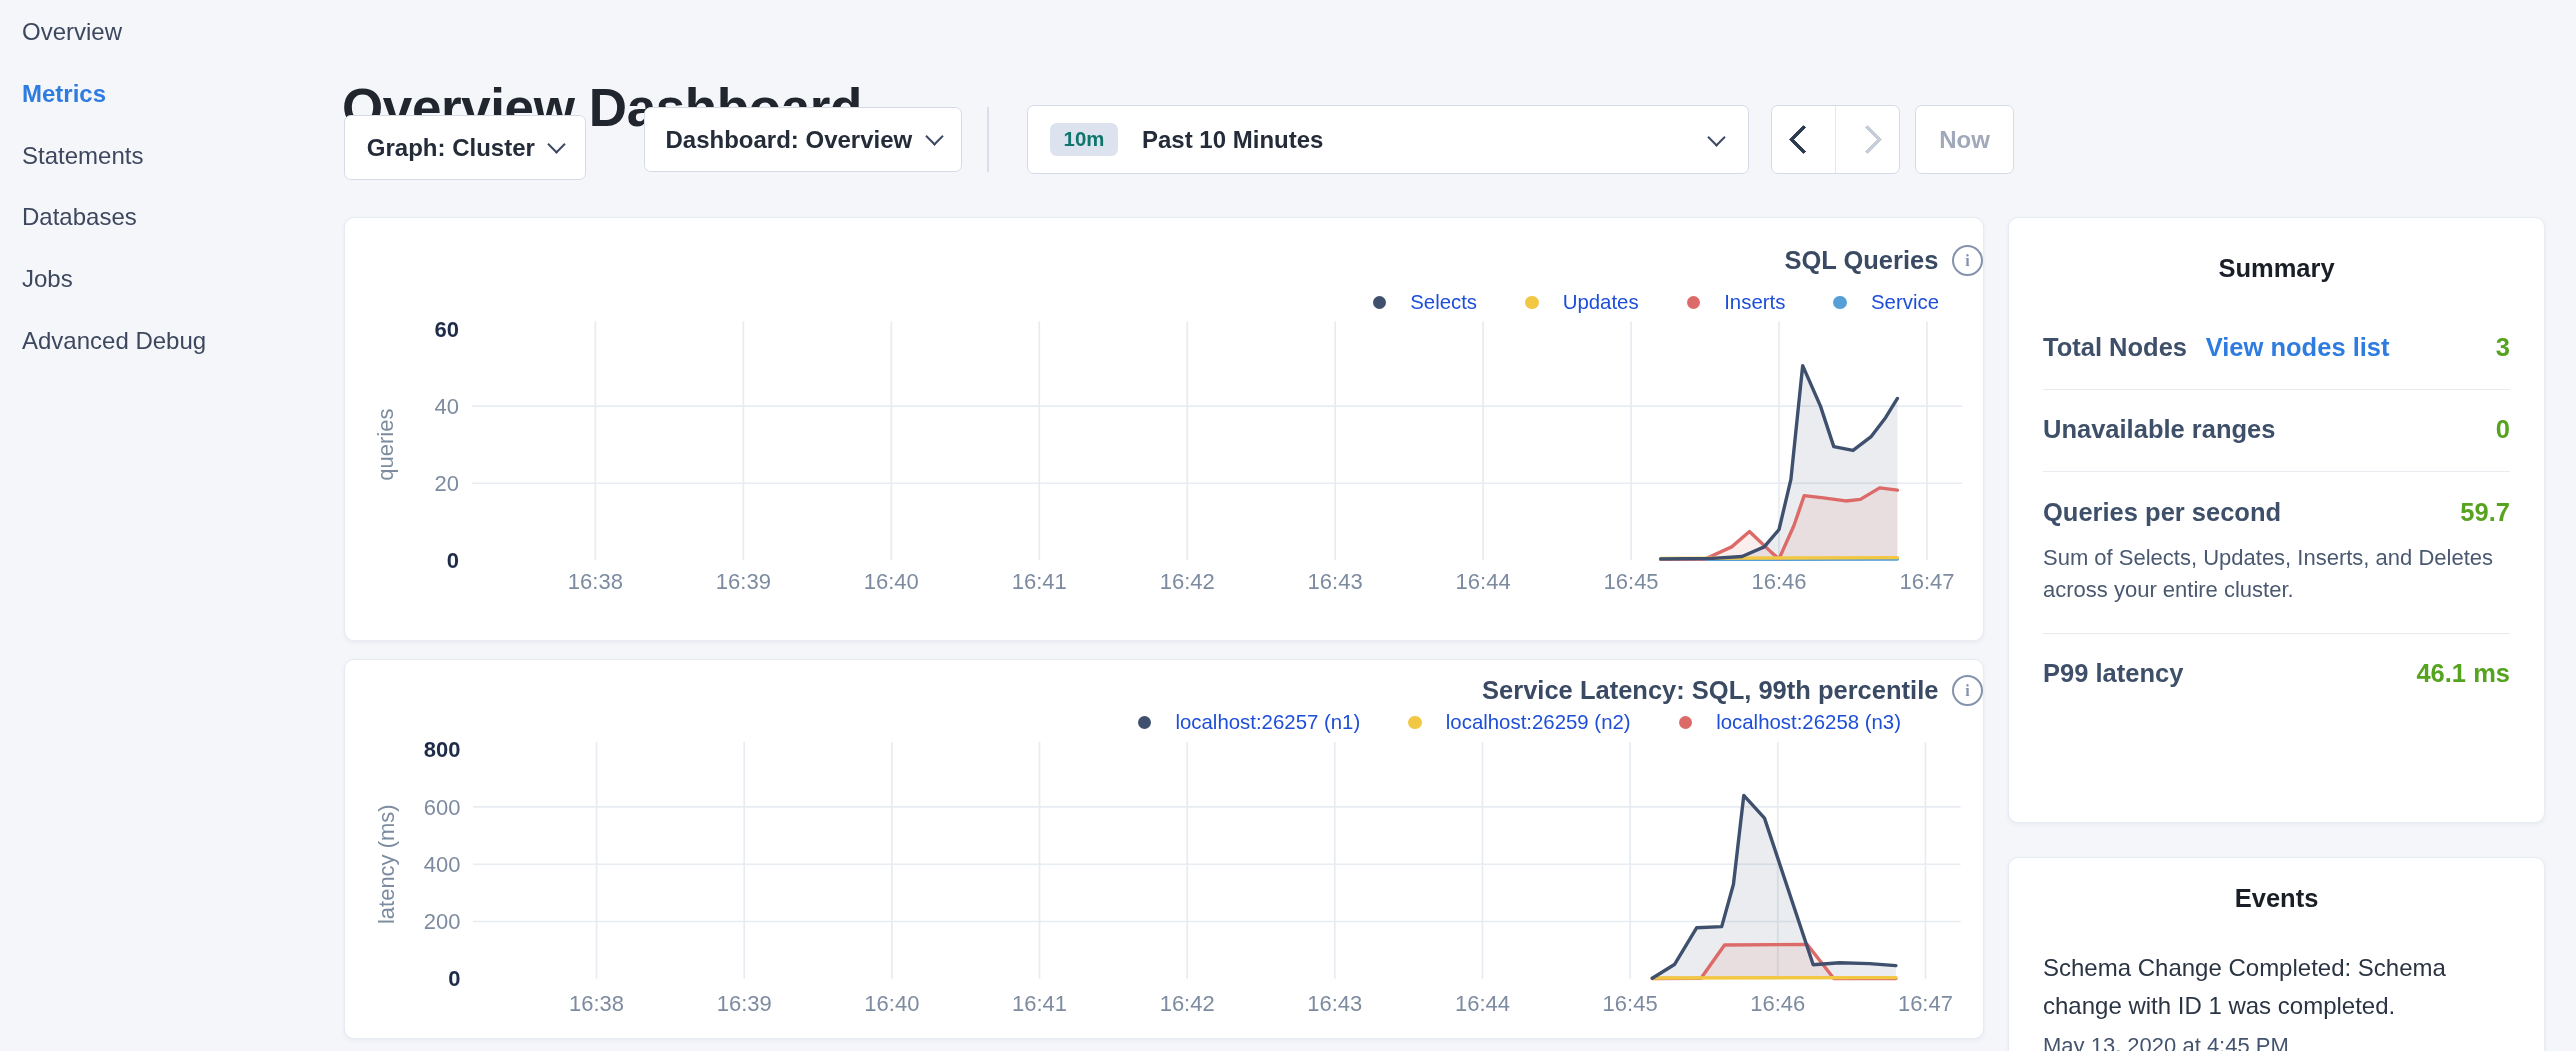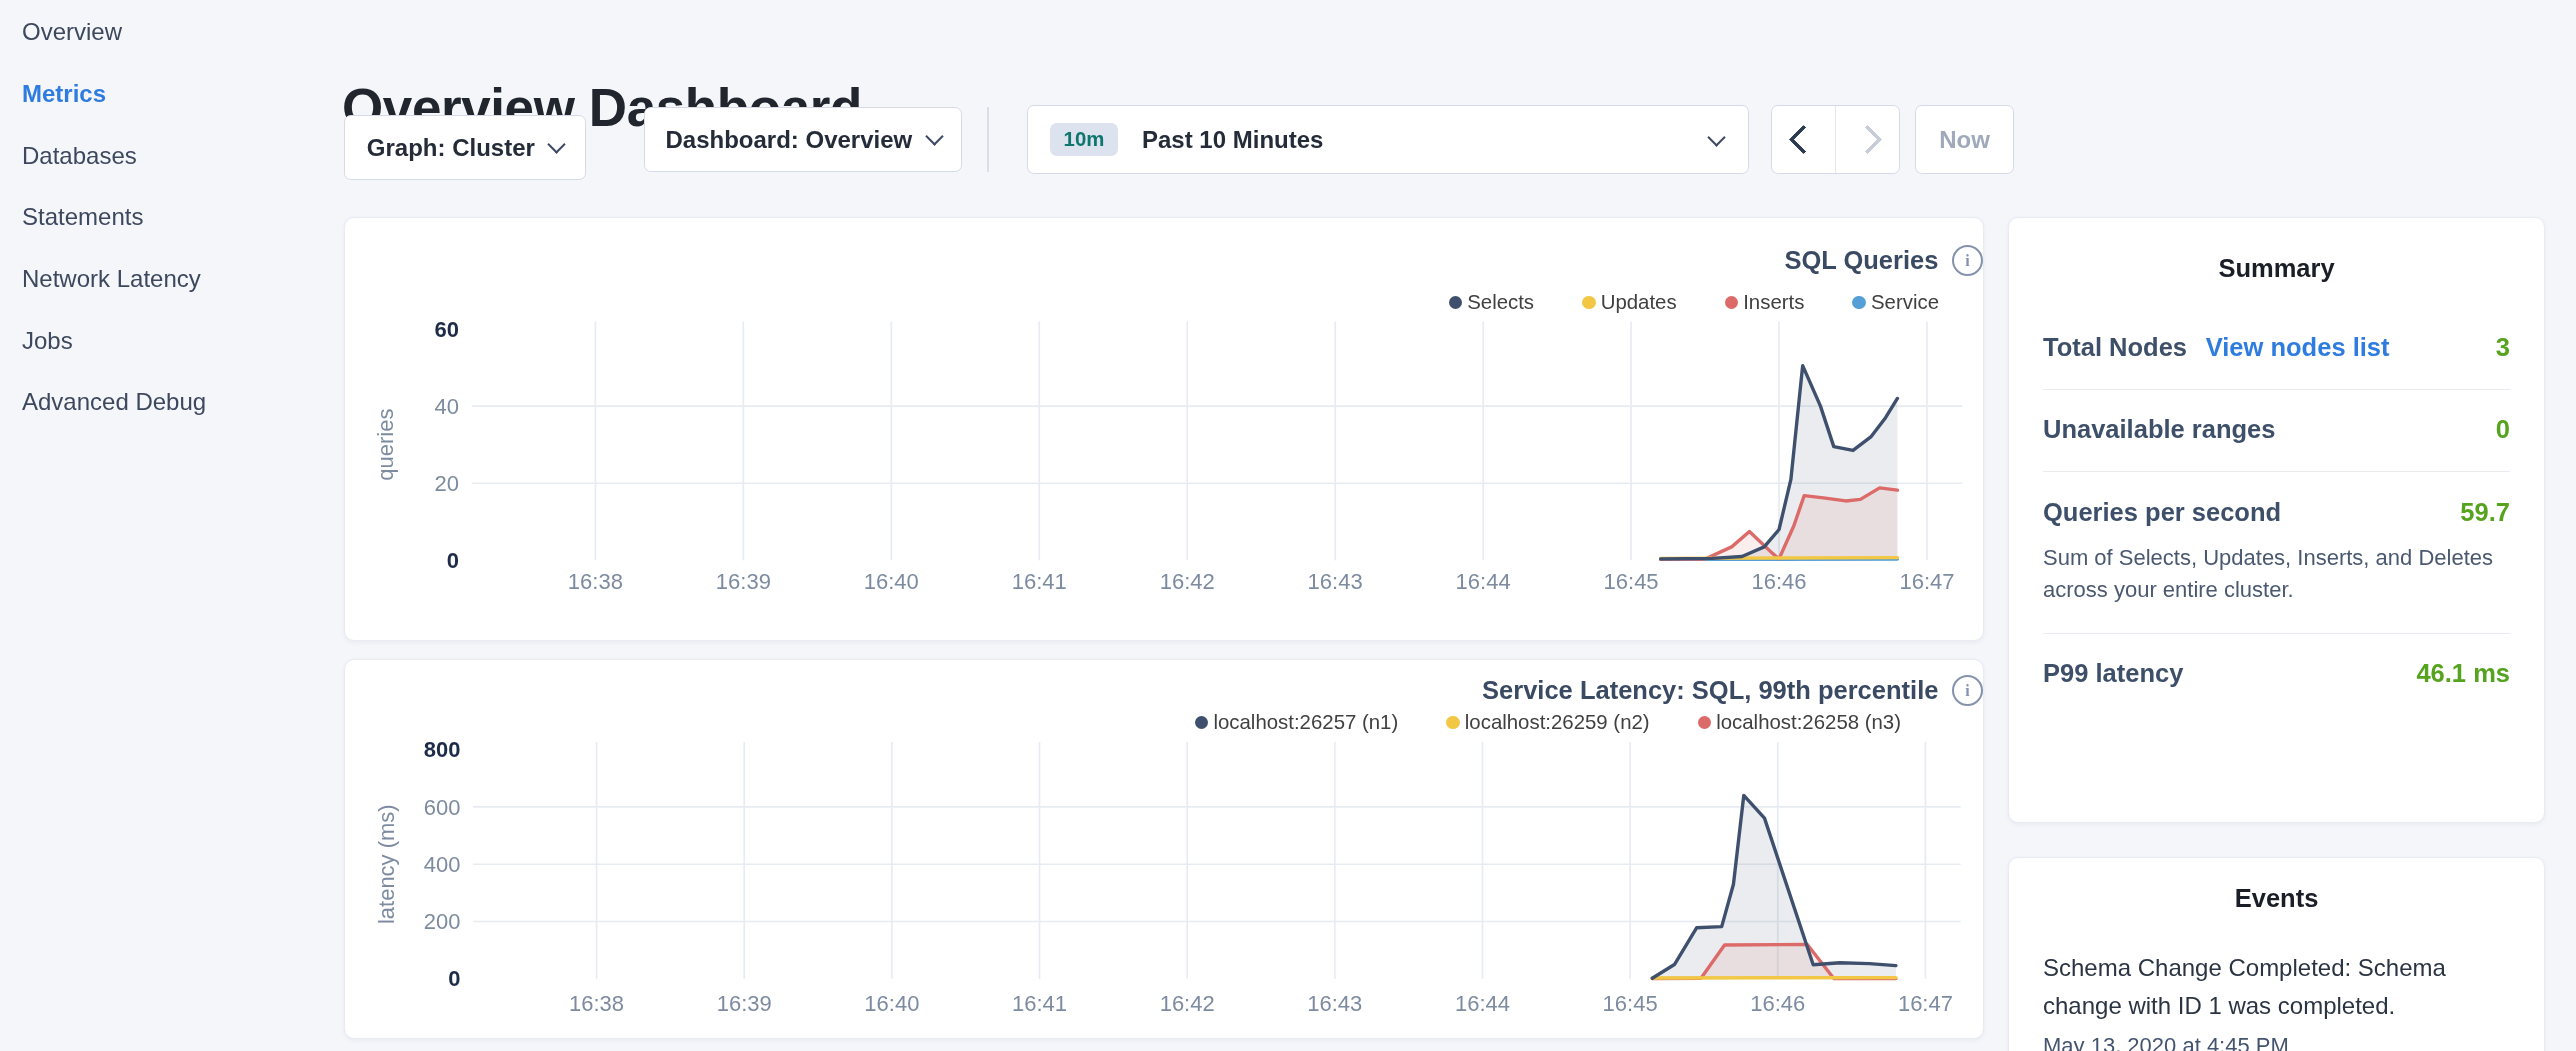--- a/index.html
+++ b/index.html
@@ -37,21 +37,21 @@
   
   .card{position:absolute;background:#fff;border:1.7px solid #e7ebf2;border-radius:10.2px;
     box-shadow:0 1.7px 4.3px rgba(60,75,100,0.06);box-sizing:border-box;}
   .chart-title-row{position:absolute;left:0;width:100%;display:flex;
     justify-content:flex-end;align-items:center;gap:13.6px;}
   .chart-title{font-size:25.5px;font-weight:600;color:#3a4a63;}
   .info-icon{width:27px;height:27px;border:2.6px solid #8492ad;border-radius:50%;
     color:#8492ad;font-size:16px;font-weight:700;display:flex;align-items:center;
     justify-content:center;cursor:pointer;font-family:"Liberation Serif",serif;}
   .legend{position:absolute;display:flex;gap:48px;align-items:center;}
-  .legend-item{display:flex;align-items:center;gap:5px;font-size:20.4px;color:#404040;cursor:pointer;}
+  .legend-item{display:flex;align-items:center;gap:24px;font-size:20.4px;color:#1d4ed8;cursor:pointer;}
   .legend-item .dot{width:13.6px;height:13.6px;border-radius:50%;display:inline-block;}
   .chart-svg{position:absolute;left:0;top:0;width:100%;height:100%;}
   .tick{fill:#7d8ba0;font-size:26px;font-family:"Liberation Sans",sans-serif;}
   .tickB{fill:#1e2c49;font-size:26px;font-weight:700;font-family:"Liberation Sans",sans-serif;}
   
   .side-title{margin-top:36px;text-align:center;font-size:25.5px;font-weight:700;color:#1a1e26;}
   .sum-body{padding:0 34px;}
   .sum-row{padding:25.5px 0 27px 0;}
   .sum-row.bordered{border-top:1.7px solid #e8ecf1;}
   .sum-head{display:flex;align-items:baseline;font-size:25.5px;}
@@ -63,23 +63,22 @@
   .event-time{margin:8.5px 34px 0 34px;font-size:22px;color:#44546e;}
 </style>
 </head>
 <body>
 
 <div>
 
   <nav class="sidebar">
     <div class="nav-item">Overview</div>
     <div class="nav-item active">Metrics</div>
+    <div class="nav-item">Statements</div>
     <div class="nav-item">Databases</div>
-    <div class="nav-item">Statements</div>
-    <div class="nav-item">Network Latency</div>
     <div class="nav-item">Jobs</div>
     <div class="nav-item">Advanced Debug</div>
   </nav>
 
   <h1 class="page-title">Overview Dashboard</h1>
 
   <div class="btn" style="left:344px;top:115px;width:242px;height:65px;">
     <span>Graph: Cluster</span>
     <span class="chev-down"></span>
   </div>

